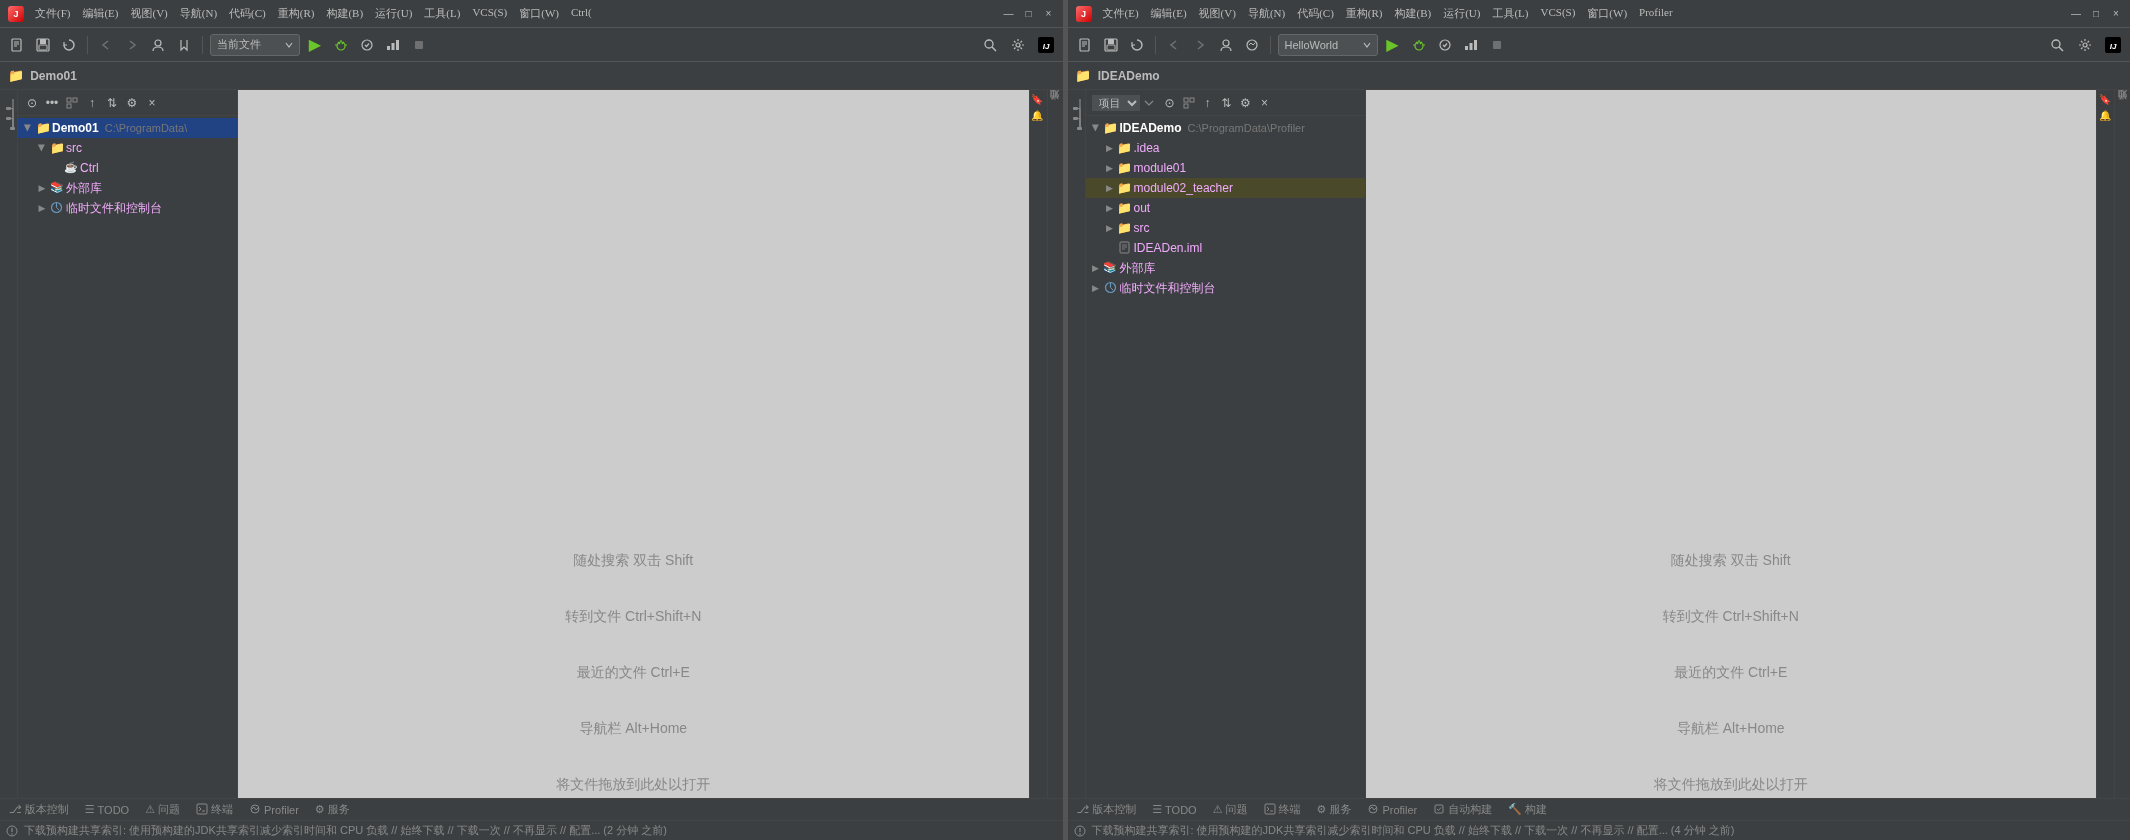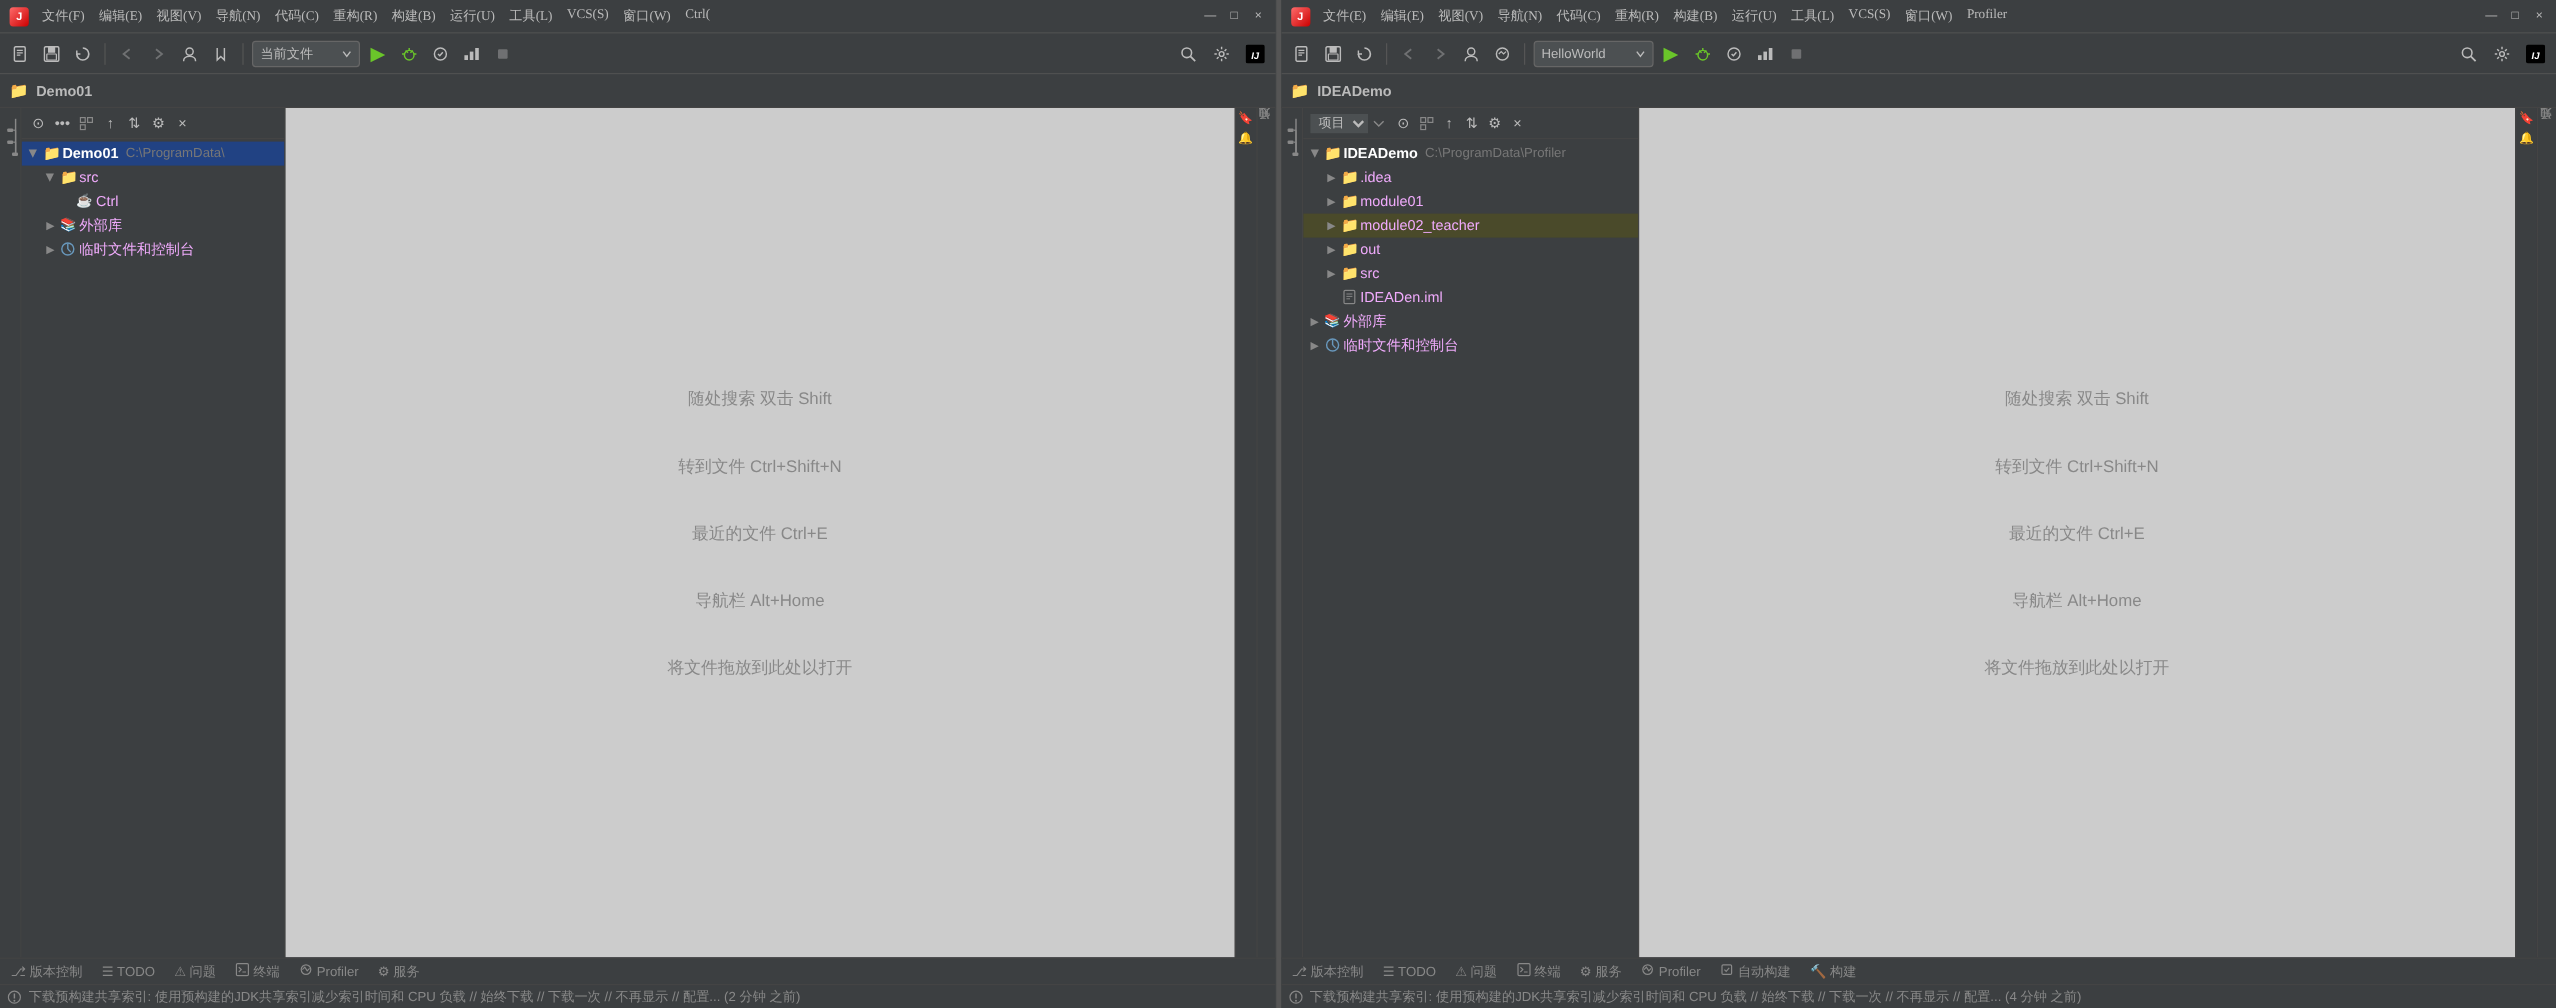--- a/index.html
+++ b/index.html
@@ -206,21 +206,21 @@
 
     .tree-label { color: #f0abfc; font-size: 12px; }
     .tree-path { color: #777; font-size: 11px; margin-left: 4px; }
 
     
     .editor-area {
       flex: 1;
       background: #ccc;
       display: flex;
       align-items: center;
-      justify-content: center;
+      justify-content: flex-end;
       flex-direction: column;
       gap: 20px;
     }
     .hint-text {
       color: #888;
       font-size: 14px;
       text-align: center;
       line-height: 2;
     }
 

